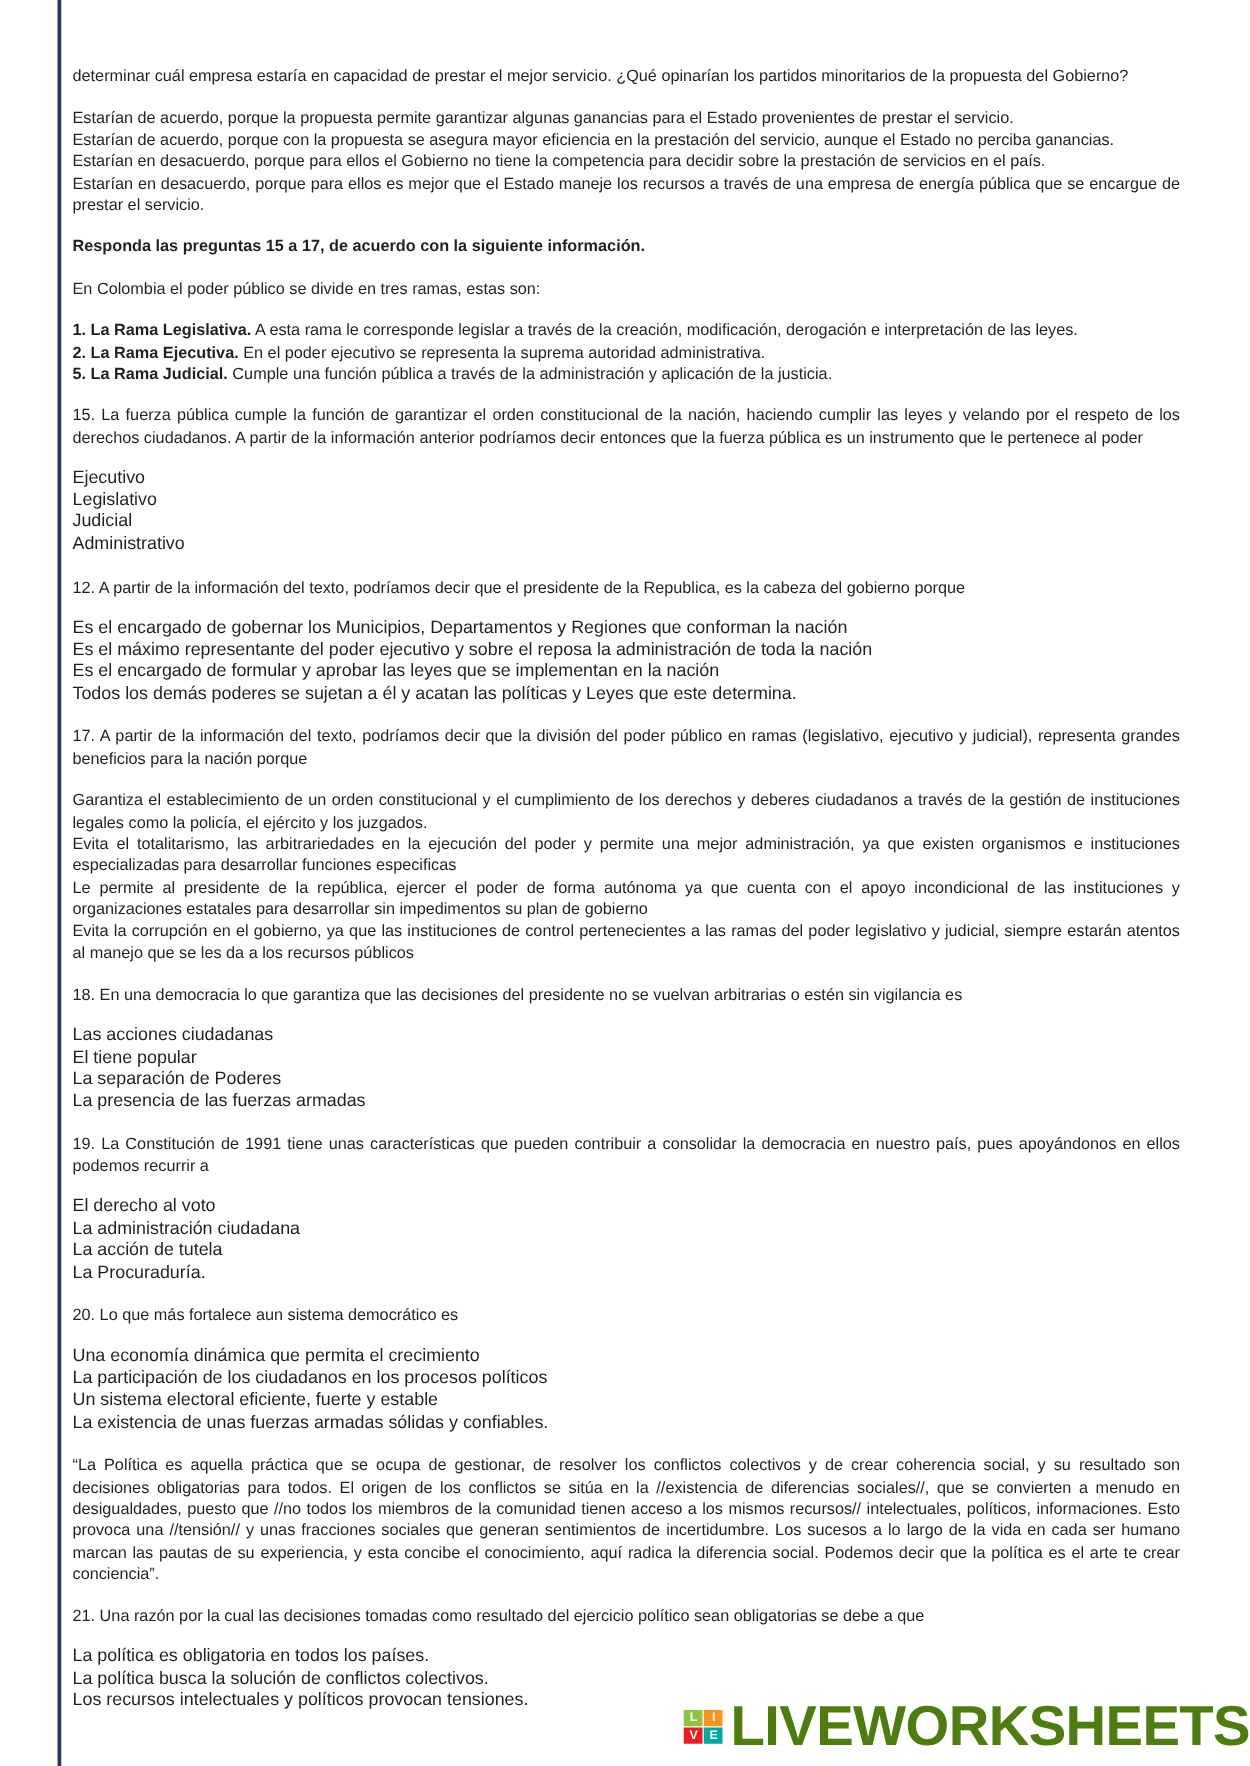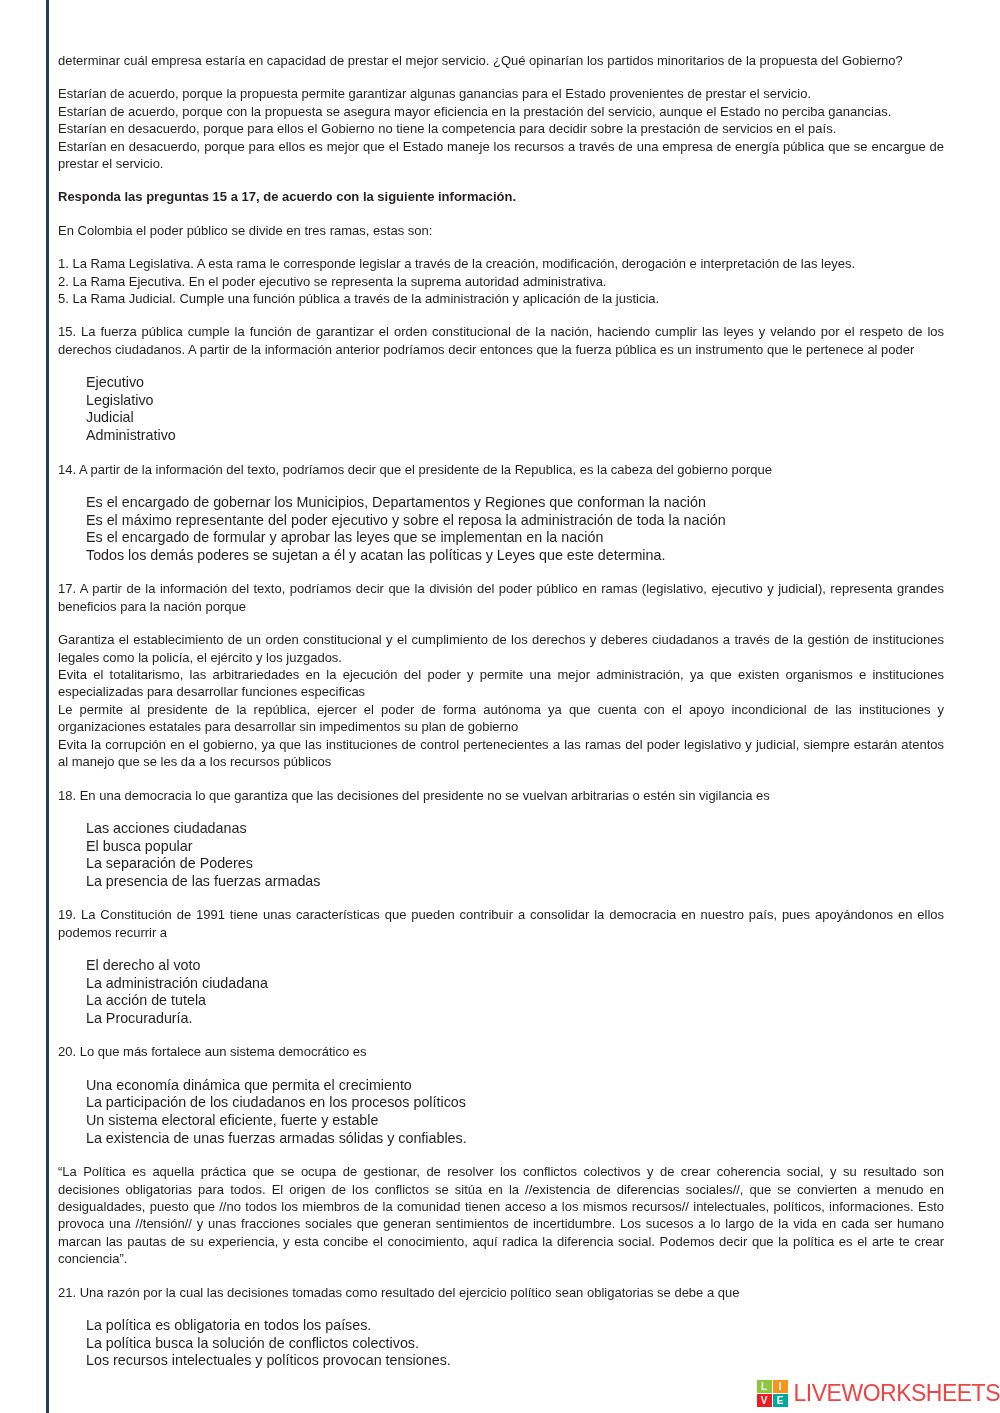--- a/index.html
+++ b/index.html
@@ -38,23 +38,23 @@
     text-align: justify;
   }
   .blk { margin-bottom: 16px; }
   .nogap { margin-bottom: 0; }
   .bold { font-weight: bold; }
   .opts {
     font-size: 14.3px;
     line-height: 17.6px;
     text-align: left;
   }
-  .opts div { white-space: nowrap; margin-left: 28px; }
+  .opts div { white-space: nowrap; }
   .q { text-align: justify; }
-  .lead-bold { font-weight: normal; }
+  .lead-bold { font-weight: bold; }
   .footer {
     position: absolute;
     right: 0px;
     bottom: 6px;
     display: flex;
     align-items: center;
     gap: 4px;
   }
   .lw-badge {
     display: inline-grid;
@@ -70,24 +70,24 @@
     font-weight: bold;
     text-align: center;
     line-height: 13px;
     font-family: "Liberation Sans", sans-serif;
   }
   .c-l { background: #8cc63f; }
   .c-i { background: #f7941e; }
   .c-v { background: #ed1c24; }
   .c-e { background: #00a99d; }
   .lw-text {
-    font-size: 23px;
-    font-weight: normal;
+    font-size: 45px;
+    font-weight: bold;
     letter-spacing: -0.5px;
-    color: #ef4444;
+    color: #4d7c0f;
     font-family: "Liberation Sans", sans-serif;
   }
 </style>
 </head>
 <body>
 
 <div class="page">
   <div class="border-left"></div>
 
   <p class="blk q">determinar cuál empresa estaría en capacidad de prestar el mejor servicio. ¿Qué opinarían los partidos minoritarios de la propuesta del Gobierno?</p>
@@ -106,40 +106,40 @@
   <p class="blk q"><span class="lead-bold">5. La Rama Judicial.</span><span> Cumple una función pública a través de la administración y aplicación de la justicia.</span></p>
 
   <p class="blk q">15. La fuerza pública cumple la función de garantizar el orden constitucional de la nación, haciendo cumplir las leyes y velando por el respeto de los derechos ciudadanos. A partir de la información anterior podríamos decir entonces que la fuerza pública es un instrumento que le pertenece al poder</p>
   <div class="opts blk">
     <div>Ejecutivo</div>
     <div>Legislativo</div>
     <div>Judicial</div>
     <div>Administrativo</div>
   </div>
 
-  <p class="blk q">14. A partir de la información del texto, podríamos decir que el presidente de la Republica, es la cabeza del gobierno porque</p>
+  <p class="blk q">12. A partir de la información del texto, podríamos decir que el presidente de la Republica, es la cabeza del gobierno porque</p>
   <div class="opts blk">
     <div>Es el encargado de gobernar los Municipios, Departamentos y Regiones que conforman la nación</div>
     <div>Es el máximo representante del poder ejecutivo y sobre el reposa la administración de toda la nación</div>
     <div>Es el encargado de formular y aprobar las leyes que se implementan en la nación</div>
     <div>Todos los demás poderes se sujetan a él y acatan las políticas y Leyes que este determina.</div>
   </div>
 
   <p class="blk q">17. A partir de la información del texto, podríamos decir que la división del poder público en ramas (legislativo, ejecutivo y judicial), representa grandes beneficios para la nación porque</p>
   <div class="blk">
     <p class="nogap q">Garantiza el establecimiento de un orden constitucional y el cumplimiento de los derechos y deberes ciudadanos a través de la gestión de instituciones legales como la policía, el ejército y los juzgados.</p>
     <p class="nogap q">Evita el totalitarismo, las arbitrariedades en la ejecución del poder y permite una mejor administración, ya que existen organismos e instituciones especializadas para desarrollar funciones especificas</p>
     <p class="nogap q">Le permite al presidente de la república, ejercer el poder de forma autónoma ya que cuenta con el apoyo incondicional de las instituciones y organizaciones estatales para desarrollar sin impedimentos su plan de gobierno</p>
     <p class="nogap q">Evita la corrupción en el gobierno, ya que las instituciones de control pertenecientes a las ramas del poder legislativo y judicial, siempre estarán atentos al manejo que se les da a los recursos públicos</p>
   </div>
 
   <p class="blk q">18. En una democracia lo que garantiza que las decisiones del presidente no se vuelvan arbitrarias o estén sin vigilancia es</p>
   <div class="opts blk">
     <div>Las acciones ciudadanas</div>
-    <div>El busca popular</div>
+    <div>El tiene popular</div>
     <div>La separación de Poderes</div>
     <div>La presencia de las fuerzas armadas</div>
   </div>
 
   <p class="blk q">19. La Constitución de 1991 tiene unas características que pueden contribuir a consolidar la democracia en nuestro país, pues apoyándonos en ellos podemos recurrir a</p>
   <div class="opts blk">
     <div>El derecho al voto</div>
     <div>La administración ciudadana</div>
     <div>La acción de tutela</div>
     <div>La Procuraduría.</div>

